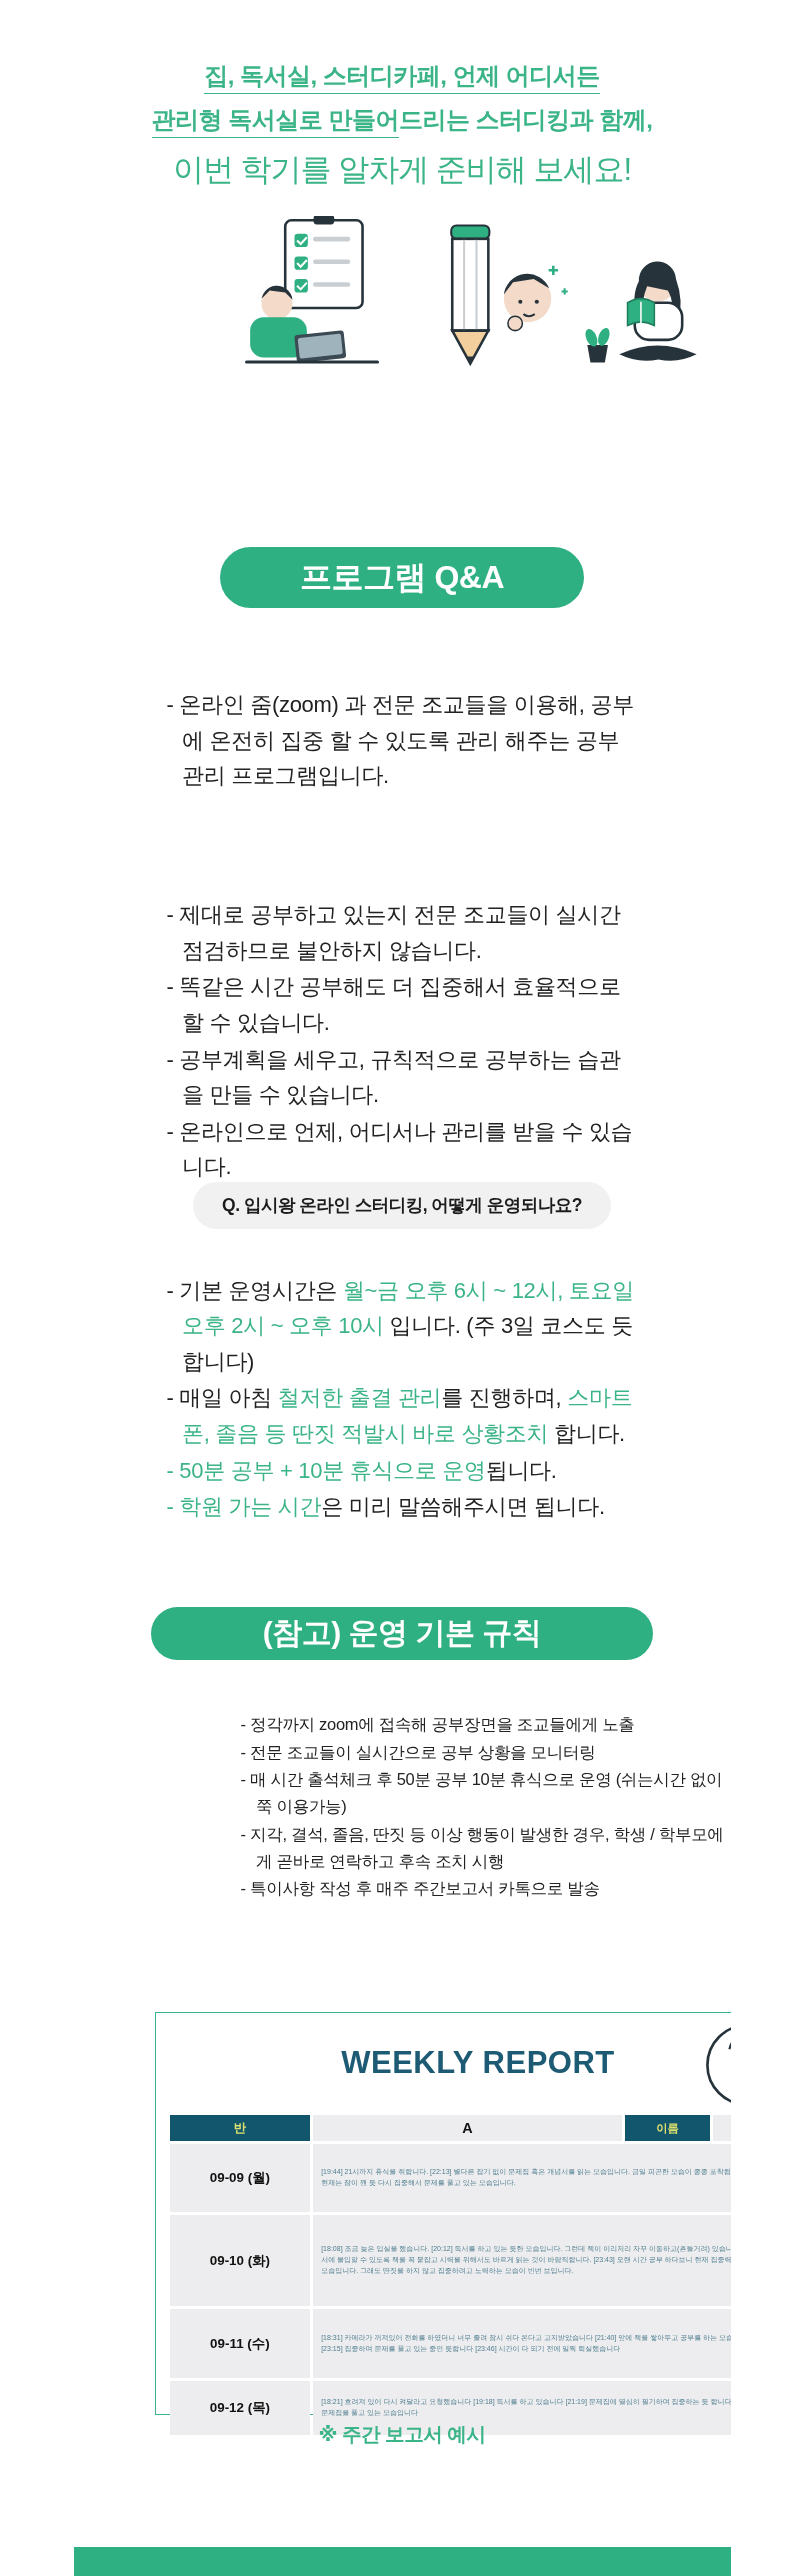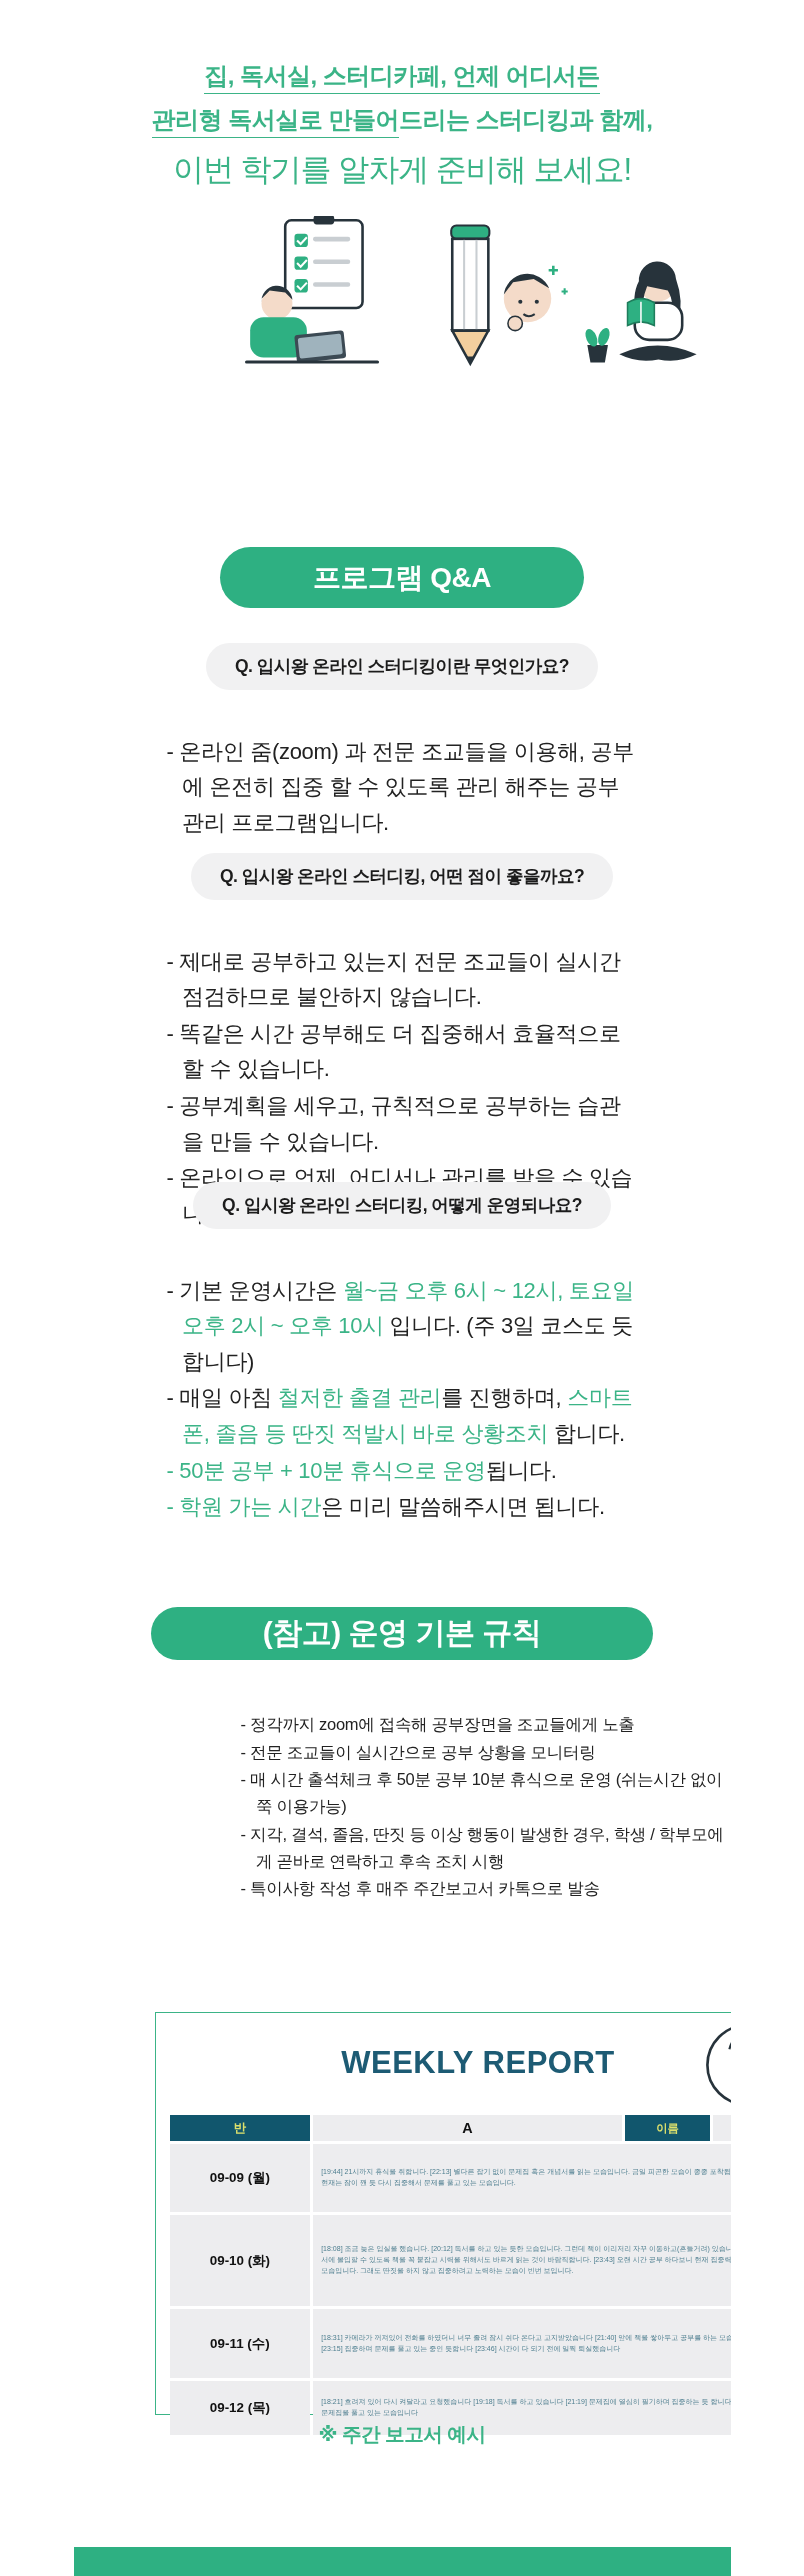--- a/index.html
+++ b/index.html
@@ -17,21 +17,21 @@
   .uline{border-bottom:1.5px solid var(--tgreen);padding-bottom:3.6px;}
   #headline{font-size:31px;font-weight:400;color:var(--tgreen);letter-spacing:-1px;margin-top:6.2px;}
 
   
   #illu{position:absolute;top:216px;left:171px;width:464px;height:155px;}
 
   
   .banner{position:absolute;left:50%;transform:translateX(-50%);background:var(--green);
           color:#fff;font-weight:800;display:flex;align-items:center;justify-content:center;
           border-radius:36px;letter-spacing:-0.5px;}
-  #qa-banner{top:547px;width:364px;height:61px;font-size:28px;}
+  #qa-banner{top:547px;width:364px;height:61px;font-size:32px;}
   #rules-banner{top:1607px;width:502px;height:53px;font-size:30px;}
 
   
   .qa-sec{position:absolute;left:0;width:100%;}
   .q-pill-wrap{text-align:center;}
   .q-pill{display:inline-block;background:var(--pillgray);border-radius:31px;
           font-size:17.5px;font-weight:800;color:#1c1c1c;padding:11.3px 29px;letter-spacing:-0.5px;}
   .answers{margin:0 auto;margin-top:44px;width:471px;}
   .ans{font-size:22px;color:var(--ink);line-height:1.62;letter-spacing:-0.3px;
        padding-left:15.5px;text-indent:-15.5px;margin-bottom:1px;}
@@ -138,27 +138,25 @@
         <line x1="768" y1="166" x2="768" y2="208" stroke="#fff" stroke-width="3"></line>
       </g>
       <path d="M726 268 q74 -34 150 0 q-36 18 -74 10 q-40 8 -76 -10z" fill="#27333b"></path>
     </g>
   </svg>
 
   <div id="qa-banner" class="banner">프로그램 Q&amp;A</div>
 
   <div id="qa-root">
       <div class="qa-sec" style="top: 643px;">
-        <div class="q-pill-wrap"><div class="q-pill">Q. 입시왕 온라인 스터디킹이란 무엇인가요?</div></div>
         <div class="answers">
           <div class="ans"><span>- 온라인 줌(zoom) 과 전문 조교들을 이용해, 공부에 온전히 집중 할 수 있도록 관리 해주는 공부 관리 프로그램입니다.</span></div>
         </div>
       </div>
       <div class="qa-sec" style="top: 853px;">
-        <div class="q-pill-wrap"><div class="q-pill">Q. 입시왕 온라인 스터디킹, 어떤 점이 좋을까요?</div></div>
         <div class="answers">
           <div class="ans"><span>- 제대로 공부하고 있는지 전문 조교들이 실시간 점검하므로 불안하지 않습니다.</span></div>
           <div class="ans"><span>- 똑같은 시간 공부해도 더 집중해서 효율적으로 할 수 있습니다.</span></div>
           <div class="ans"><span>- 공부계획을 세우고, 규칙적으로 공부하는 습관을 만들 수 있습니다.</span></div>
           <div class="ans"><span>- 온라인으로 언제, 어디서나 관리를 받을 수 있습니다.</span></div>
         </div>
       </div>
       <div class="qa-sec" style="top: 1182px;">
         <div class="q-pill-wrap"><div class="q-pill">Q. 입시왕 온라인 스터디킹, 어떻게 운영되나요?</div></div>
         <div class="answers">

